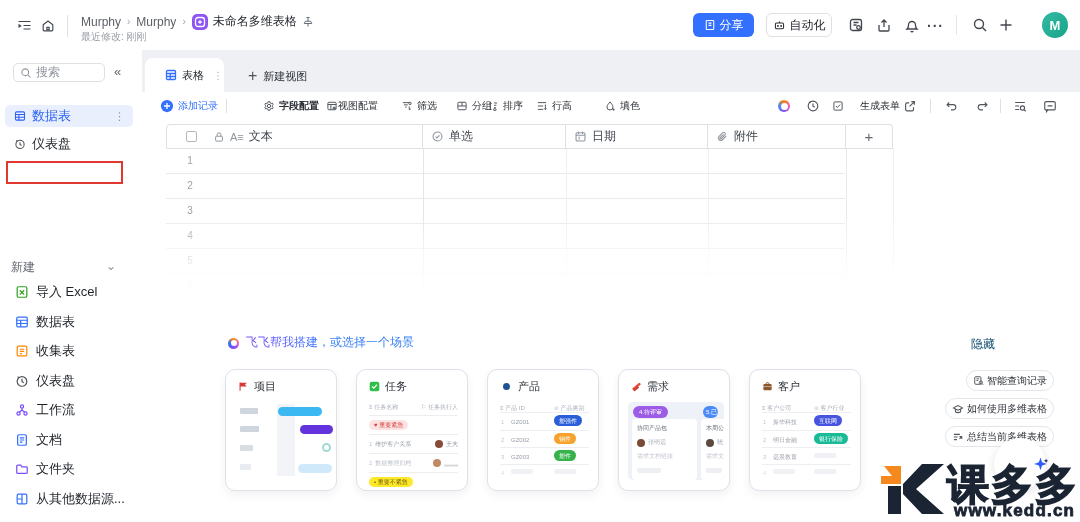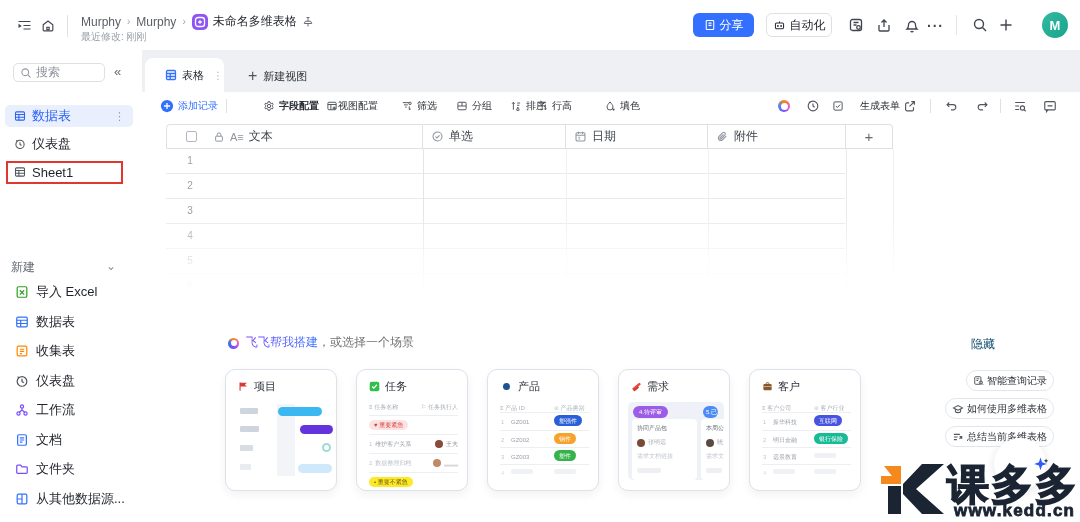--- a/index.html
+++ b/index.html
@@ -148,27 +148,20 @@
     数据表
     <span style="margin-left:auto;margin-right:8px;color:#8f959e;font-size:11px;">⋮</span>
   </div>
   <div class="sideitem" style="top:83px">
     <svg width="12" height="12" viewBox="0 0 16 16" fill="none" stroke="#51565d" stroke-width="1.4">
         <circle cx="8" cy="8.5" r="5.5"></circle>
         <path d="M8 5.5v3l2 1.5M3 3l1.5 1.5"></path>
       </svg>
     仪表盘
   </div>
-  <div class="sideitem" style="top:111px">
-    <svg width="12" height="12" viewBox="0 0 16 16" fill="none" stroke="#51565d" stroke-width="1.4">
-        <rect x="2" y="2.5" width="12" height="11" rx="1.5"></rect>
-        <path d="M2 6h12M2 9.7h12M6.5 6v7.5"></path>
-      </svg>
-    Sheet1
-  </div>
   <div id="redbox"></div>
   <div id="newlabel">新建 <span style="position:absolute;left:95px;color:#8f959e;">⌄</span></div>
   <div class="newitem" style="top:232px">
     <svg width="14" height="14" viewBox="0 0 16 16" fill="none" stroke="#2ea121" stroke-width="1.4">
         <rect x="2.5" y="2" width="11" height="12" rx="1.5"></rect>
         <path d="M5.5 6l5 5M10.5 6l-5 5"></path>
       </svg>
     导入 Excel
   </div>
   <div class="newitem" style="top:262px">
@@ -270,21 +263,21 @@
       </svg>
     <span style="margin-left:4px">筛选</span>
   </div>
   <div class="titem" style="left:456px;">
     <svg width="12" height="12" viewBox="0 0 16 16" fill="none" stroke="#51565d" stroke-width="1.3">
         <rect x="2.5" y="3" width="11" height="10" rx="1.5"></rect>
         <path d="M2.5 8h11M8 3v5"></path>
       </svg>
     <span style="margin-left:4px">分组</span>
   </div>
-  <div class="titem" style="left:510px;text-align:right;">
+  <div class="titem" style="left:487px;text-align:right;">
     <svg width="12" height="12" viewBox="0 0 16 16" fill="none" stroke="#51565d" stroke-width="1.3">
         <path d="M4.5 13V3M4.5 3L2.8 5M4.5 3l1.7 2M9.5 4h4M9.5 7h3M9.5 10h2"></path>
         <rect x="9" y="11.5" width="3" height="2.5" rx=".5"></rect>
       </svg>
     <span style="margin-left:4px">排序</span>
   </div>
   <div class="titem" style="left:536px;">
     <svg width="12" height="12" viewBox="0 0 16 16" fill="none" stroke="#51565d" stroke-width="1.3">
         <path d="M2.5 3.5h11M2.5 8h7M2.5 12.5h7M12.5 6v7M12.5 13l-1.5-1.7M12.5 13l1.5-1.7"></path>
       </svg>
@@ -388,21 +381,21 @@
   <div class="vline" style="left:680px;height:150px;background:#e8eaec;"></div>
   <div class="vline" style="left:727px;height:150px;background:#eff0f2;"></div>
 </div>
 <div id="gridfade"></div>
 
 <div id="prompt">
   <div style="width:11px;height:11px;border-radius:50%;background:conic-gradient(#ff8800,#e35ccb,#7b4dfa,#3370ff,#ff8800);position:relative;margin-top:1px;">
     <div style="position:absolute;left:2.5px;top:2.5px;width:6px;height:6px;border-radius:50%;background:#fff;"></div>
   </div>
   <span style="margin-left:7px;background:linear-gradient(90deg,#7b4dfa,#3370ff);-webkit-background-clip:text;background-clip:text;color:transparent;">飞飞帮我搭建</span>
-    <span style="color:#737373;">，或选择一个场景</span>
+    <span style="color:#3b82f6;">，或选择一个场景</span>
 </div>
 <div id="hide">隐藏</div>
 
 <div class="card" style="left:225px;">
   <div class="cardtitle">
     <svg width="11" height="11" viewBox="0 0 16 16">
         <path d="M3 2v12" stroke="#d83931" stroke-width="1.6"></path>
         <path d="M3 2.5h10l-3 2.8L13 8H3z" fill="#d83931"></path>
       </svg>
     项目

